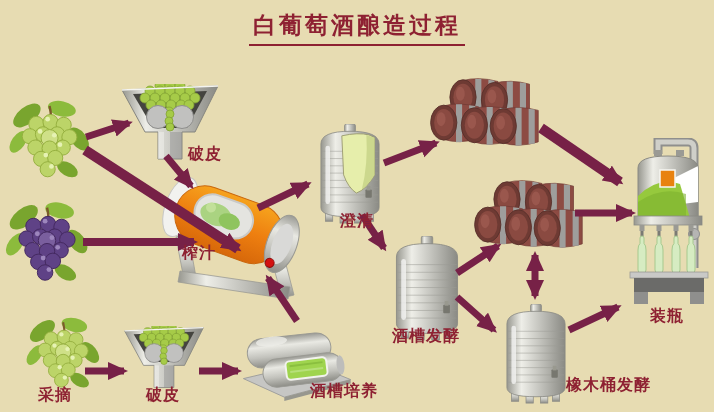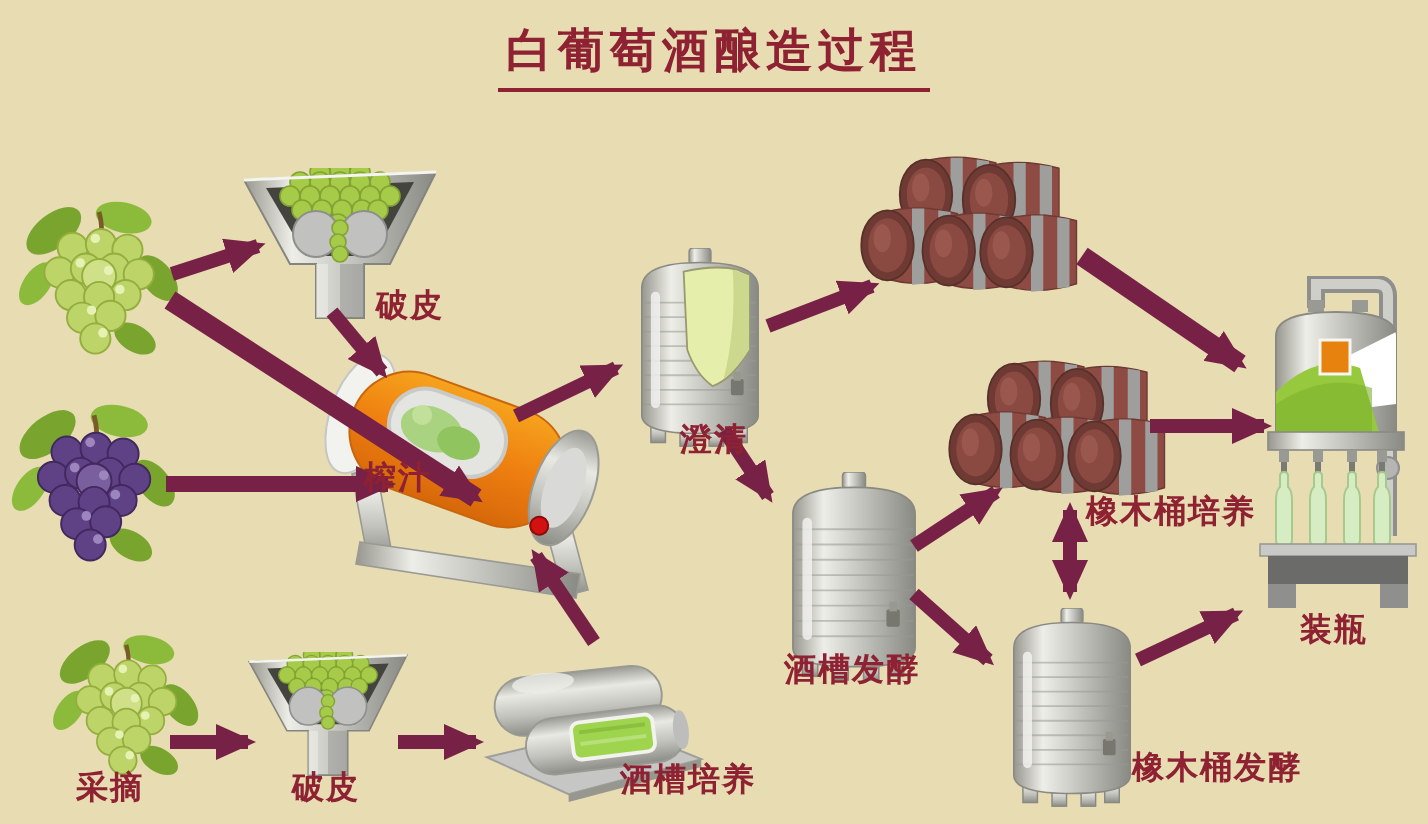--- a/index.html
+++ b/index.html
@@ -344,23 +344,22 @@
       <line x1="535" y1="255" x2="535" y2="296" marker-start="url(#ah)" marker-end="url(#ah)"></line>
       <line x1="541" y1="128" x2="620" y2="182" stroke-width="10" marker-end="url(#ah)"></line>
       <line x1="575" y1="213" x2="632" y2="213" marker-end="url(#ah)"></line>
       <line x1="569" y1="330" x2="618" y2="307" marker-end="url(#ah)"></line>
       <line x1="85" y1="371" x2="124" y2="371" marker-end="url(#ah)"></line>
       <line x1="199" y1="371" x2="238" y2="371" marker-end="url(#ah)"></line>
     </g>
   </svg>
 
   <div class="lbl" style="left:188px;top:146px">破皮</div>
-  <div class="lbl" style="left:182px;top:232px">榨汁</div>
+  <div class="lbl" style="left:182px;top:245px">榨汁</div>
   <div class="lbl" style="left:340px;top:213px">澄清</div>
-  <div class="lbl" style="left:543px;top:249px">橡木桶培养</div>
   <div class="lbl" style="left:392px;top:328px">酒槽发酵</div>
   <div class="lbl" style="left:566px;top:377px">橡木桶发酵</div>
   <div class="lbl" style="left:650px;top:308px">装瓶</div>
   <div class="lbl" style="left:38px;top:387px">采摘</div>
   <div class="lbl" style="left:146px;top:387px">破皮</div>
   <div class="lbl" style="left:310px;top:383px">酒槽培养</div>
 
 </div>
 
 </body></html>

